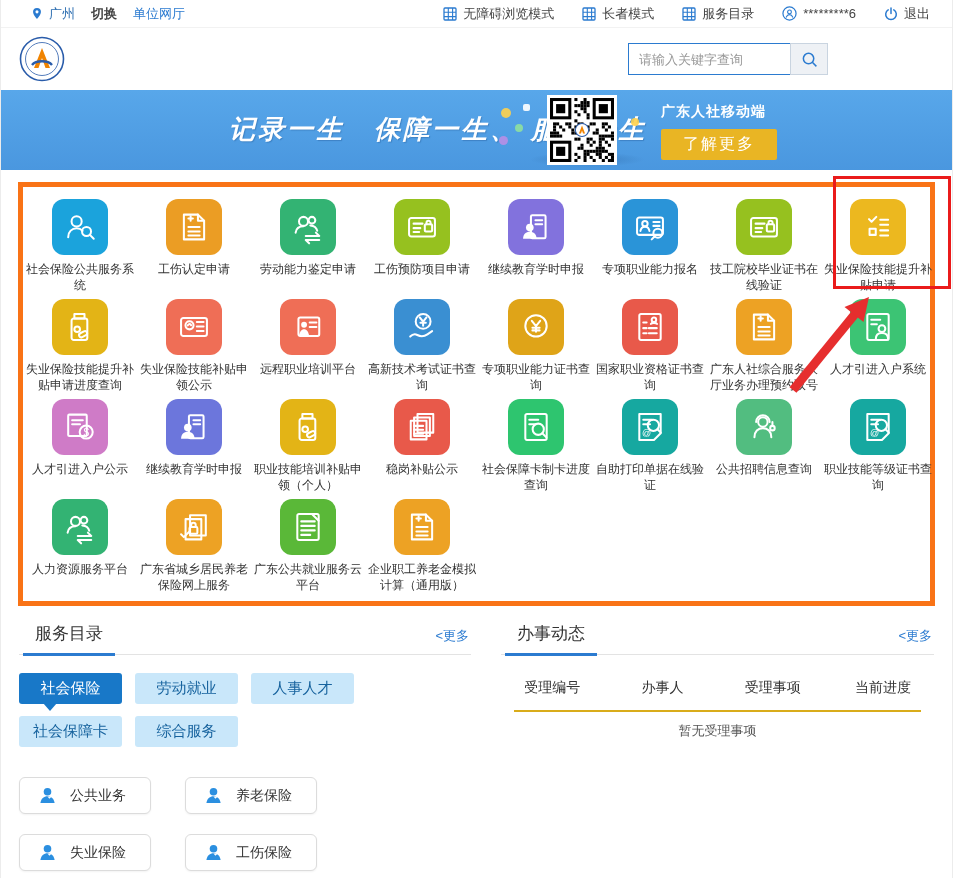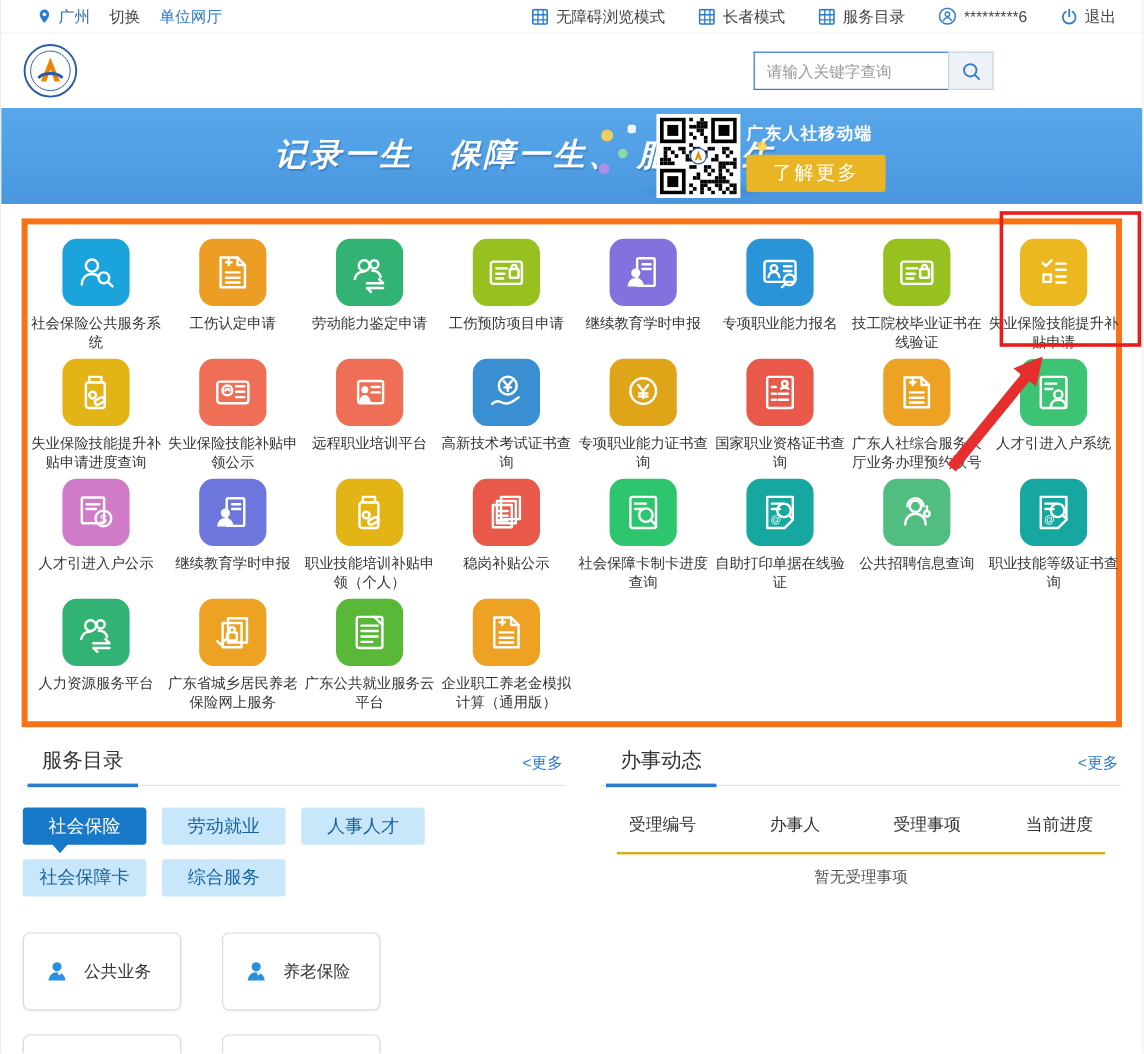--- a/index.html
+++ b/index.html
@@ -32,21 +32,21 @@
   .banner { height:80px; background:linear-gradient(180deg,#58a7ea 0%,#4a97df 100%);
             position:relative; overflow:hidden; }
   .slogan { position:absolute; left:228px; top:50%; transform:translateY(-52%);
             font-family:"DejaVu Serif", serif; font-style:italic; font-weight:bold;
             font-size:26px; color:#fff; letter-spacing:3px; white-space:nowrap;
             text-shadow:1px 1px 1px rgba(30,80,140,.35); }
   .decor { position:absolute; border-radius:50%; opacity:.9; }
   .qr-shadow { position:absolute; left:528px; top:62px; width:116px; height:15px; border-radius:50%;
                background:radial-gradient(ellipse at center, rgba(20,60,110,.28), rgba(20,60,110,0) 70%); }
   .qr { position:absolute; left:546px; top:5px; width:70px; height:70px; background:#fff; padding:3px; }
-  .promo { position:absolute; left:621px; top:13px; }
+  .promo { position:absolute; left:660px; top:13px; }
   .promo-label { color:#fff; font-size:14px; font-weight:bold; letter-spacing:1px; }
   .promo-btn { margin-top:8px; background:#e9b524; color:#fff; font-size:16px; border:none;
                padding:5px 22px; border-radius:2px; cursor:pointer; letter-spacing:2px; }
 
   
   .services-card { margin:12px 17px 0; border:5px solid #f97316; padding:12px 0 8px; position:relative; }
   .services-grid { display:grid; grid-template-columns:repeat(8,1fr); row-gap:6px; }
   .service-item { display:flex; flex-direction:column; align-items:center; text-align:center; cursor:pointer; }
   .service-icon { width:56px; height:56px; border-radius:12px; display:flex; align-items:center;
                   justify-content:center; margin-bottom:6px; }
@@ -71,21 +71,21 @@
 
   .tabs { margin-top:18px; display:flex; flex-wrap:wrap; gap:12px 13px; width:360px; }
   .tab { background:#c9e7fa; color:#17639e; font-size:15px; width:103px; padding:6px 0;
          text-align:center; border-radius:3px; cursor:pointer; position:relative; }
   .tab.active { background:#1878c8; color:#fff; }
   .tab.active::after { content:""; position:absolute; left:24px; bottom:-7px;
                        border:7px solid transparent; border-top:8px solid #1878c8; border-bottom:none; }
 
   .cat-buttons { margin-top:30px; display:flex; flex-wrap:wrap; gap:20px 34px; width:450px; }
   .cat-btn { display:flex; align-items:center; gap:13px; background:#fff; border:1px solid #dcdcdc;
-             border-radius:6px; padding:22px 18px; width:132px; font-size:14px; color:#333;
+             border-radius:6px; padding:8px 18px; width:132px; font-size:14px; color:#333;
              cursor:pointer; box-shadow:0 1px 2px rgba(0,0,0,.05); white-space:nowrap; }
 
   .status-cols { display:flex; margin-top:24px;gap:8px; }
   .status-col { flex:1; text-align:center; font-size:14px; color:#333; }
   .gold-line { margin:13px auto 0; height:2px; background:#d9ac1a; width:94%; }
   .empty-text { text-align:center; font-size:13px; color:#555; margin-top:10px; }
 </style>
 </head>
 <body>
 
@@ -95,21 +95,21 @@
     <div class="topbar-left">
       <span class="grp">
         <span class="tb-ic">
           <svg width="12" height="15" viewBox="0 0 14 15">
               <path d="M7 1a4.6 4.6 0 0 1 4.6 4.6C11.6 9.2 7 14 7 14S2.4 9.2 2.4 5.6A4.6 4.6 0 0 1 7 1z" fill="#2b7bd0"></path>
               <circle cx="7" cy="5.6" r="1.8" fill="#fff"></circle>
             </svg>
         </span>
         <span class="loc">广州</span>
       </span>
-      <span style="cursor:pointer;">切换</span>
+      <span style="cursor:pointer;font-weight:bold;">切换</span>
       <span class="link-blue">单位网厅</span>
     </div>
     <div class="topbar-right">
       <span class="grp">
         <span class="tb-ic">
           <svg width="14" height="14" viewBox="0 0 14 14">
               <rect x="1" y="1" width="12" height="12" rx="1" fill="none" stroke="#2b7bd0" stroke-width="1.3"></rect>
               <path d="M5.3 1v12M9.6 1v12M1 5.3h12M1 9.6h12" stroke="#2b7bd0" stroke-width="1.1"></path>
             </svg>
         </span>

